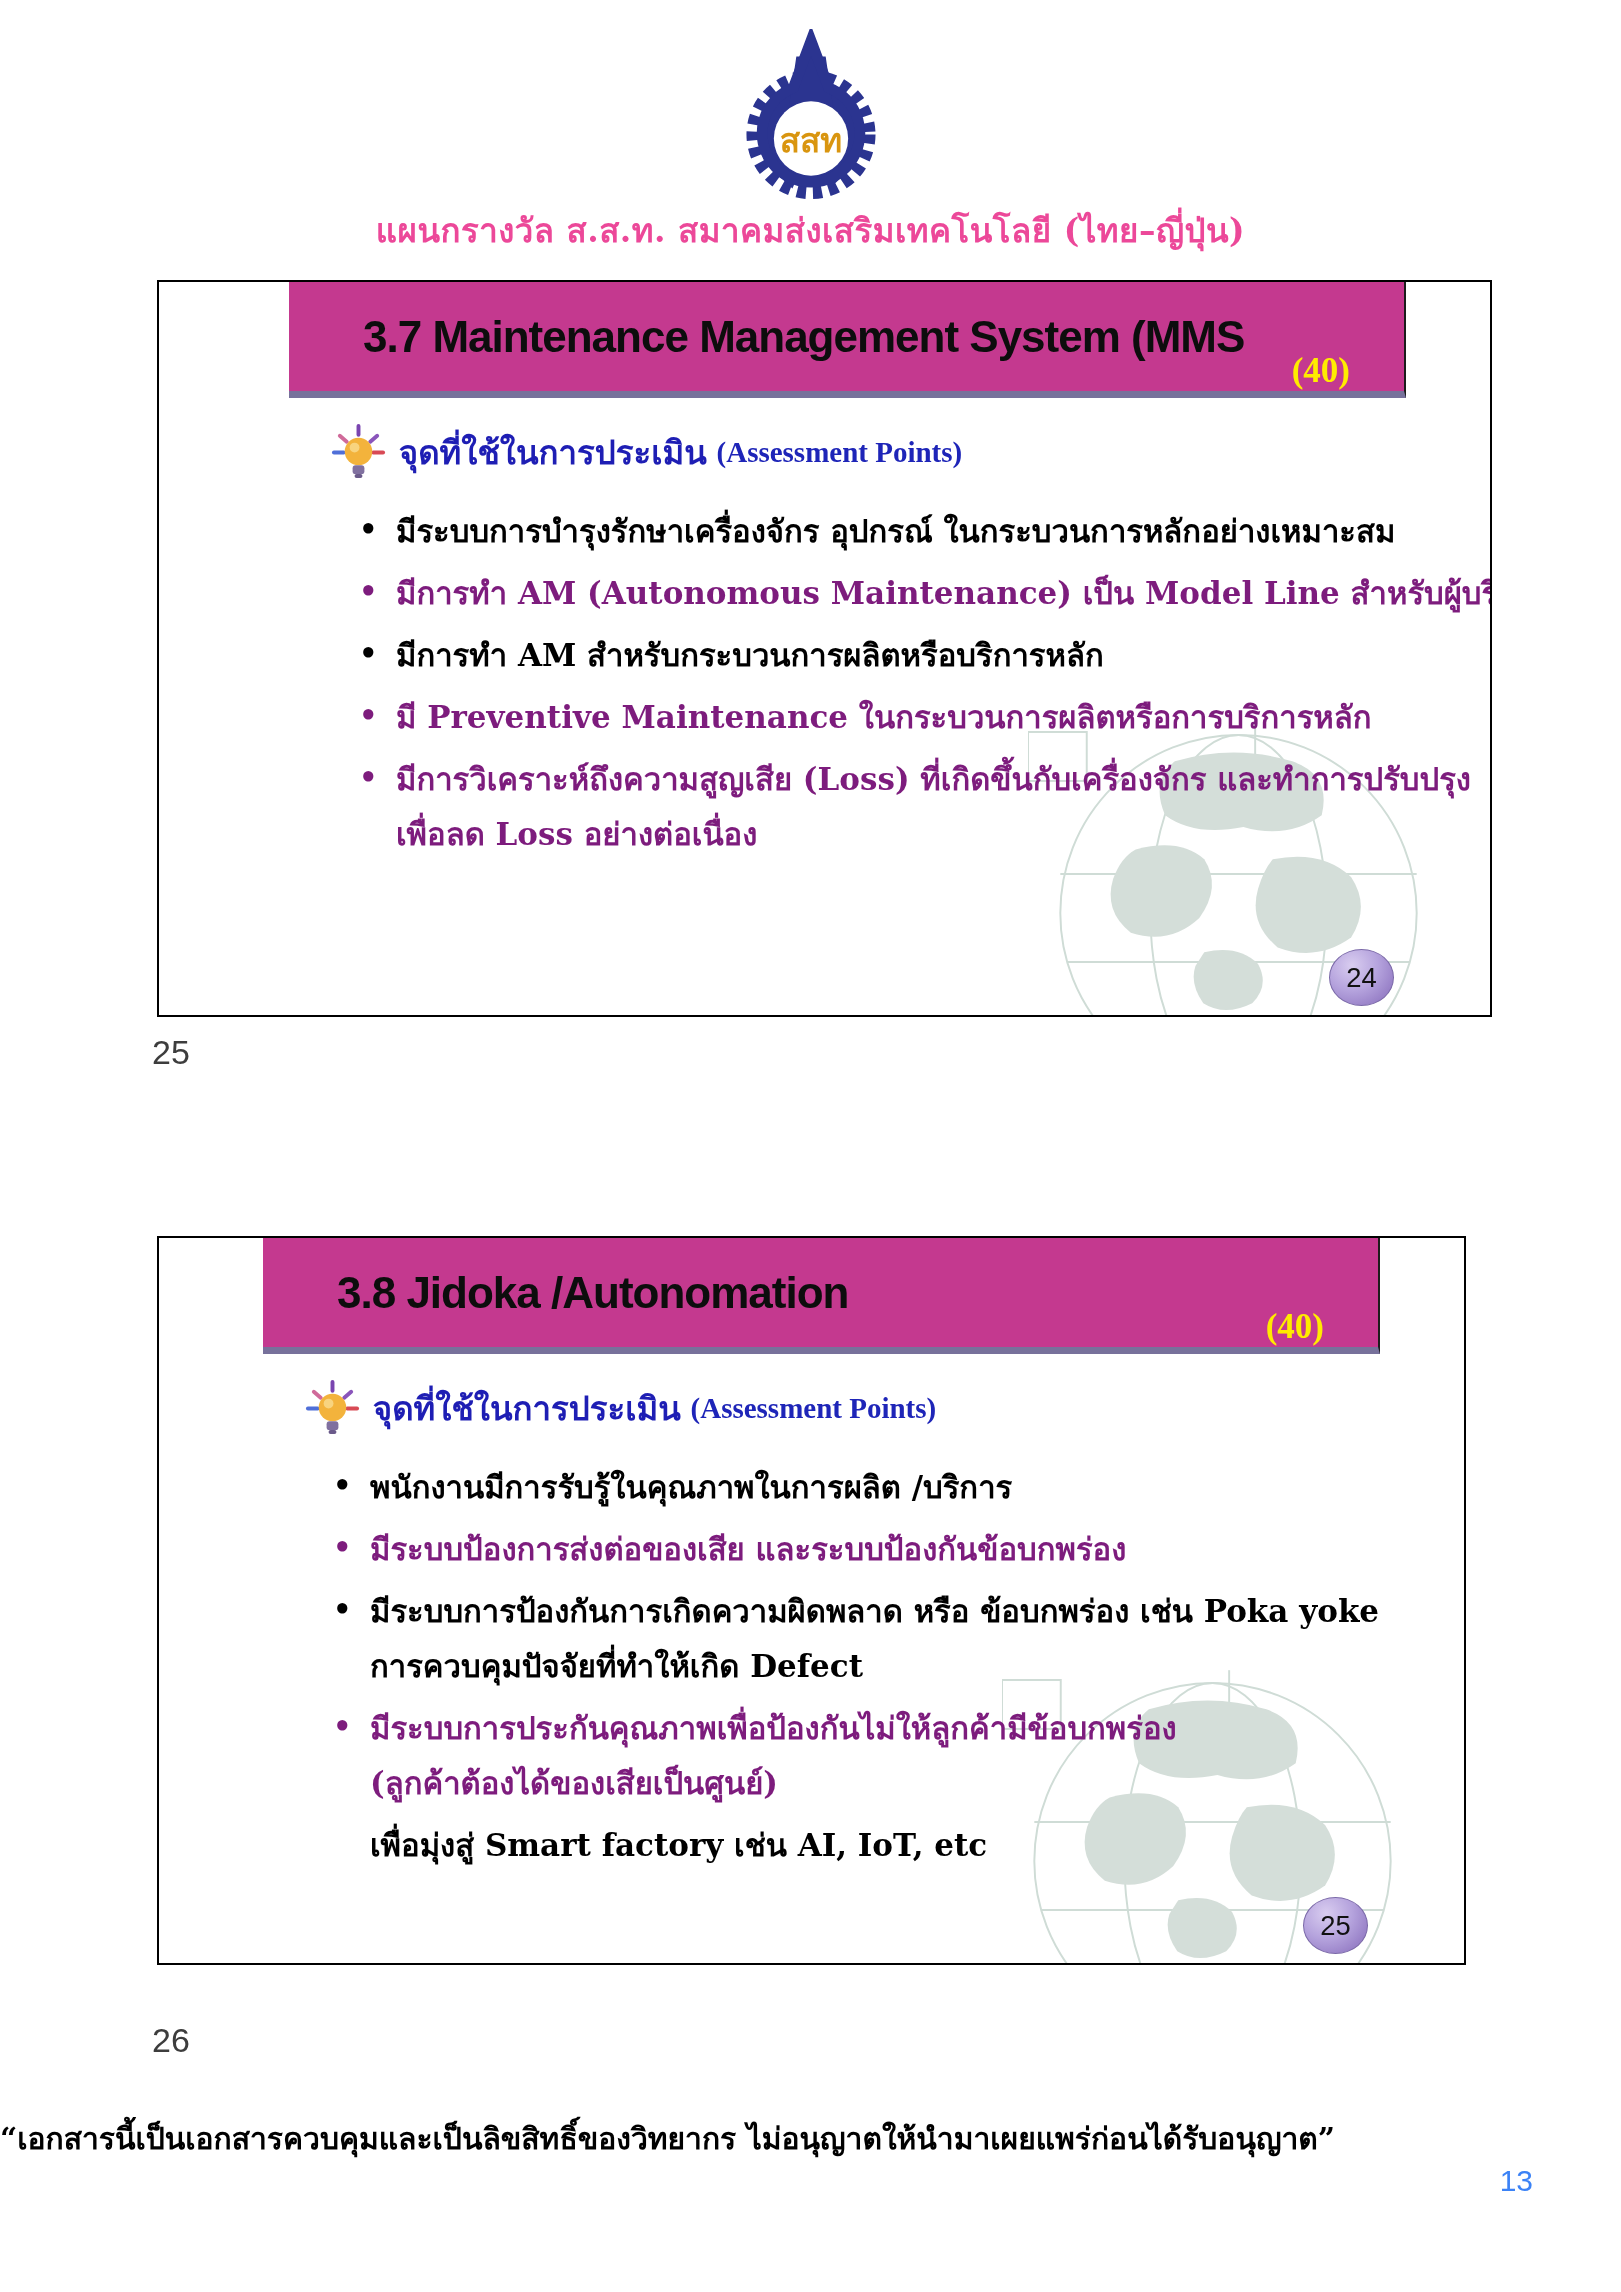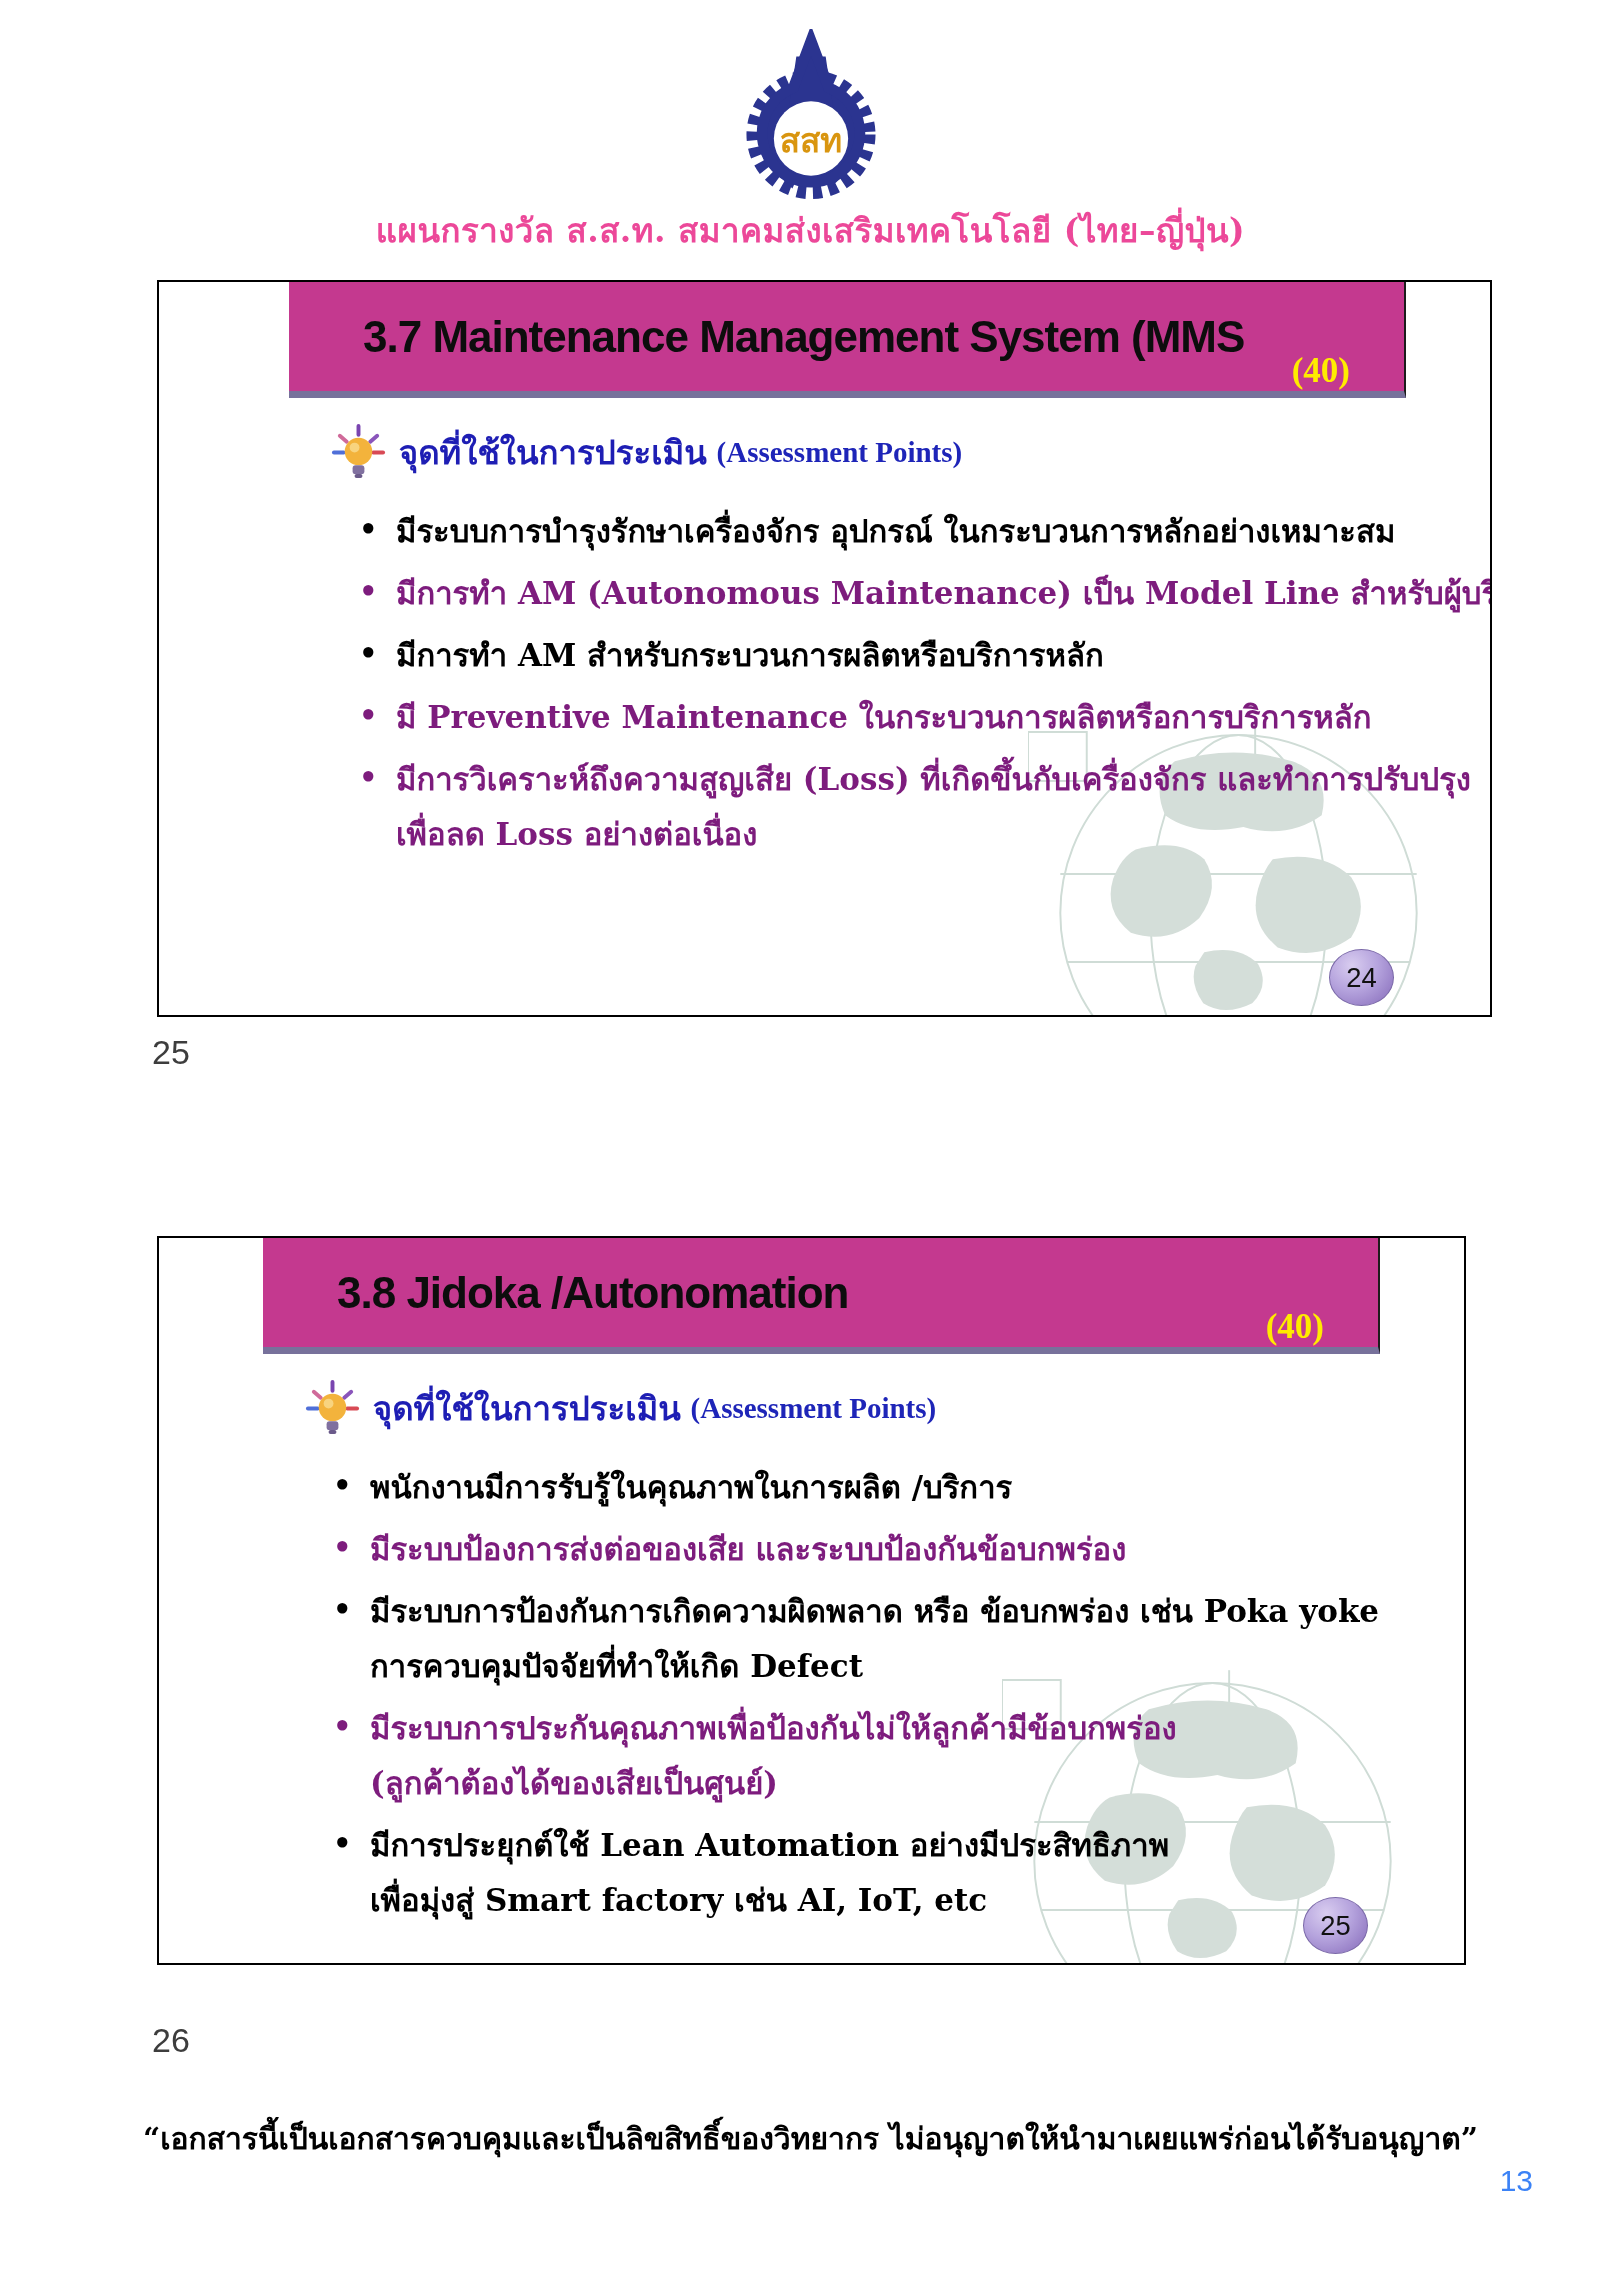--- a/index.html
+++ b/index.html
@@ -41,21 +41,21 @@
          border:1px solid #7a68a8;display:flex;align-items:center;justify-content:center;
          font-family:"Liberation Sans",sans-serif;font-size:27.4px;color:#111;z-index:3;}
 
   .globe{position:absolute;right:41px;bottom:-5.9px;z-index:1;}
 
   .page-label{position:absolute;left:152px;font-family:"Liberation Sans","DejaVu Sans",sans-serif;
               font-size:34px;color:#3d3d3d;}
   .label1{top:1033px;}
   .label2{top:2021px;}
 
-  .footer-quote{position:absolute;left:0;top:2115px;width:100%;text-align:center;
+  .footer-quote{position:absolute;left:0;top:2115px;width:100%;
                 font-size:30px;font-weight:bold;color:#000;}
   .page-number{position:absolute;right:88px;top:2164px;font-family:Liberation Sans, sans-serif;
                font-size:30px;color:#3b82f6;}
 </style>
 </head>
 <body>
 
 <div class="page">
 
   <div class="logo">
@@ -193,21 +193,20 @@
         </li>
         <li class="black">
           <div class="first">มีระบบการป้องกันการเกิดความผิดพลาด หรือ ข้อบกพร่อง เช่น Poka yoke</div>
           <div class="cont">การควบคุมปัจจัยที่ทำให้เกิด Defect</div>
         </li>
         <li class="purple">
           <div class="first">มีระบบการประกันคุณภาพเพื่อป้องกันไม่ให้ลูกค้ามีข้อบกพร่อง</div>
           <div class="cont">(ลูกค้าต้องได้ของเสียเป็นศูนย์)</div>
         </li>
         <li class="black">
-          <div class="first">มีการประยุกต์ใช้ Lean Automation อย่างมีประสิทธิภาพ</div>
           <div class="cont">เพื่อมุ่งสู่ Smart factory เช่น AI, IoT, etc</div>
         </li>
       </ul>
 
     <div class="badge">25</div>
   </section>
 
   <div class="page-label label2">26</div>
 
   <div class="footer-quote">“เอกสารนี้เป็นเอกสารควบคุมและเป็นลิขสิทธิ์ของวิทยากร ไม่อนุญาตให้นำมาเผยแพร่ก่อนได้รับอนุญาต”</div>

